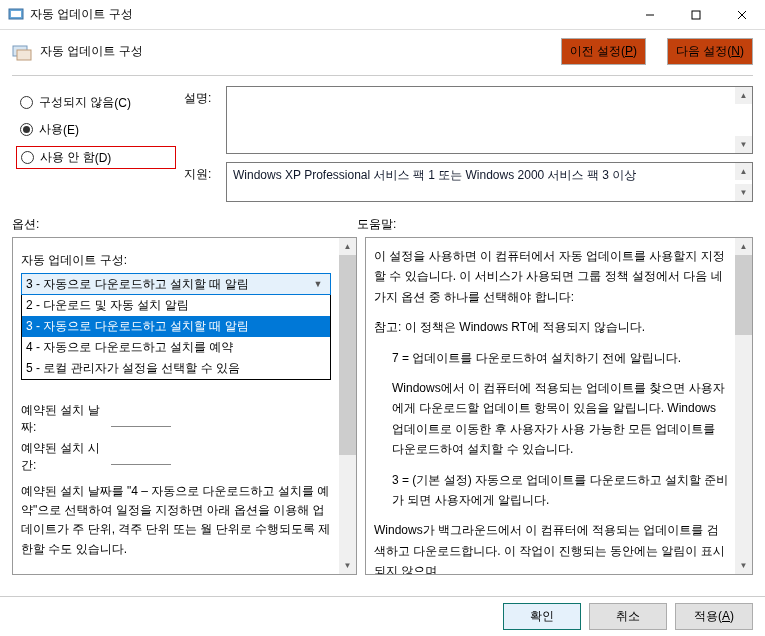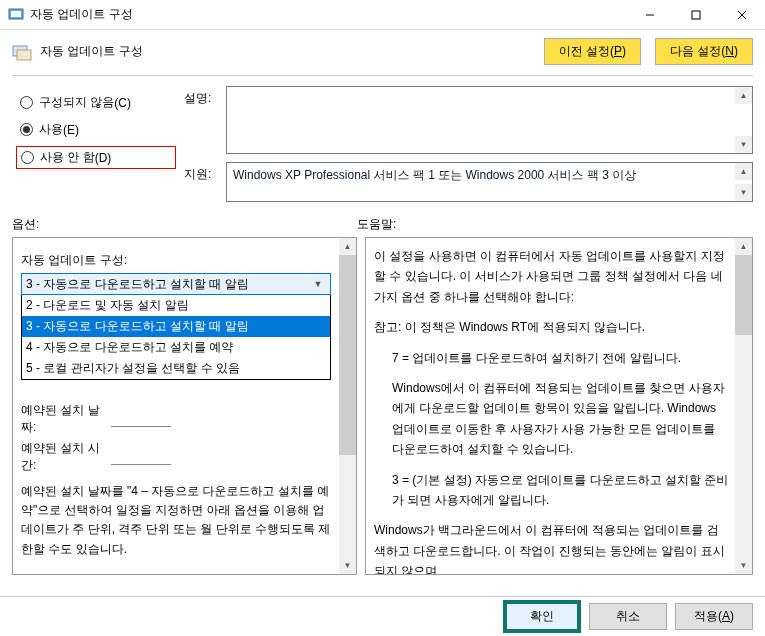--- a/index.html
+++ b/index.html
@@ -7,21 +7,21 @@
 
 .titlebar { height: 30px; display: flex; align-items: center; padding: 0 0 0 8px; border-bottom: 1px solid #ddd; }
 .titlebar .icon { width: 16px; height: 16px; margin-right: 6px; }
 .titlebar .title { flex: 1; }
 .titlebar .ctrl { width: 46px; height: 30px; display: flex; align-items: center; justify-content: center; }
 .titlebar .ctrl svg { width: 10px; height: 10px; }
 
 .header-row { display: flex; align-items: center; padding: 8px 12px 4px 12px; }
 .header-row .hicon { width: 20px; height: 18px; margin-right: 8px; }
 .header-row .htitle { flex: 1; font-weight: normal; }
-.header-row .hbtn { background: #fde047; border: 1px solid #adadad; padding: 4px 14px; margin-left: 14px; cursor: pointer; }
+.header-row .hbtn { background: #c2410c; border: 1px solid #adadad; padding: 4px 8px; margin-left: 21px; cursor: pointer; }
 .header-row .hbtn .accel { text-decoration: underline; }
 
 .sep { margin: 6px 12px 10px 12px; border: none; border-top: 1px solid #ccc; }
 
 .radio-panel { position: relative; padding: 0 12px 0 16px; display: flex; }
 .radio-col { width: 160px; }
 .radio-item { display: flex; align-items: center; margin: 6px 0; padding: 2px 4px; text-align: right; }
 .radio-item .rb { width: 13px; height: 13px; border: 1px solid #333; border-radius: 50%; margin-right: 6px; display: flex; align-items: center; justify-content: center; }
 .radio-item .rb.sel::after { content: ''; width: 7px; height: 7px; background: #333; border-radius: 50%; }
 .radio-item .accel { }
@@ -68,21 +68,21 @@
 .right .help-body { padding: 8px 22px 8px 8px; line-height: 1.7; height: 100%; overflow: hidden; }
 .right .help-body p { margin-bottom: 10px; }
 .right .help-body .indent { padding-left: 18px; }
 .right .vscroll { position: absolute; right: 0; top: 0; bottom: 0; width: 17px; background: #f0f0f0; display: flex; flex-direction: column; }
 .right .vscroll .arr { height: 17px; display: flex; align-items: center; justify-content: center; font-size: 8px; color: #606060; }
 .right .vscroll .thumb { background: #cdcdcd; flex: 0 0 80px; }
 .right .vscroll .track { flex: 1; }
 
 .footer { position: absolute; bottom: 0; left: 0; right: 0; height: 40px; border-top: 1px solid #ccc; display: flex; align-items: center; justify-content: flex-end; padding: 0 12px; gap: 8px; background: #fff; }
 .footer .fbtn { border: 1px solid #adadad; background: #e1e1e1; padding: 4px 0; width: 78px; text-align: center; cursor: pointer; }
-.footer .fbtn.pri { border: 4px solid #0f766e; background: #e5f1fb; }
+.footer .fbtn.pri { border: 1px solid #0f766e; background: #e5f1fb; }
 .footer .fbtn .accel { text-decoration: underline; }
 </style>
 </head>
 <body>
 
 <div class="titlebar">
   <span class="icon">
     <svg viewBox="0 0 16 16">
         <rect x="1" y="2" width="14" height="10" fill="#6aa8d8" stroke="#3a6fa0"></rect>
         <rect x="3" y="4" width="10" height="6" fill="#fff"></rect>

